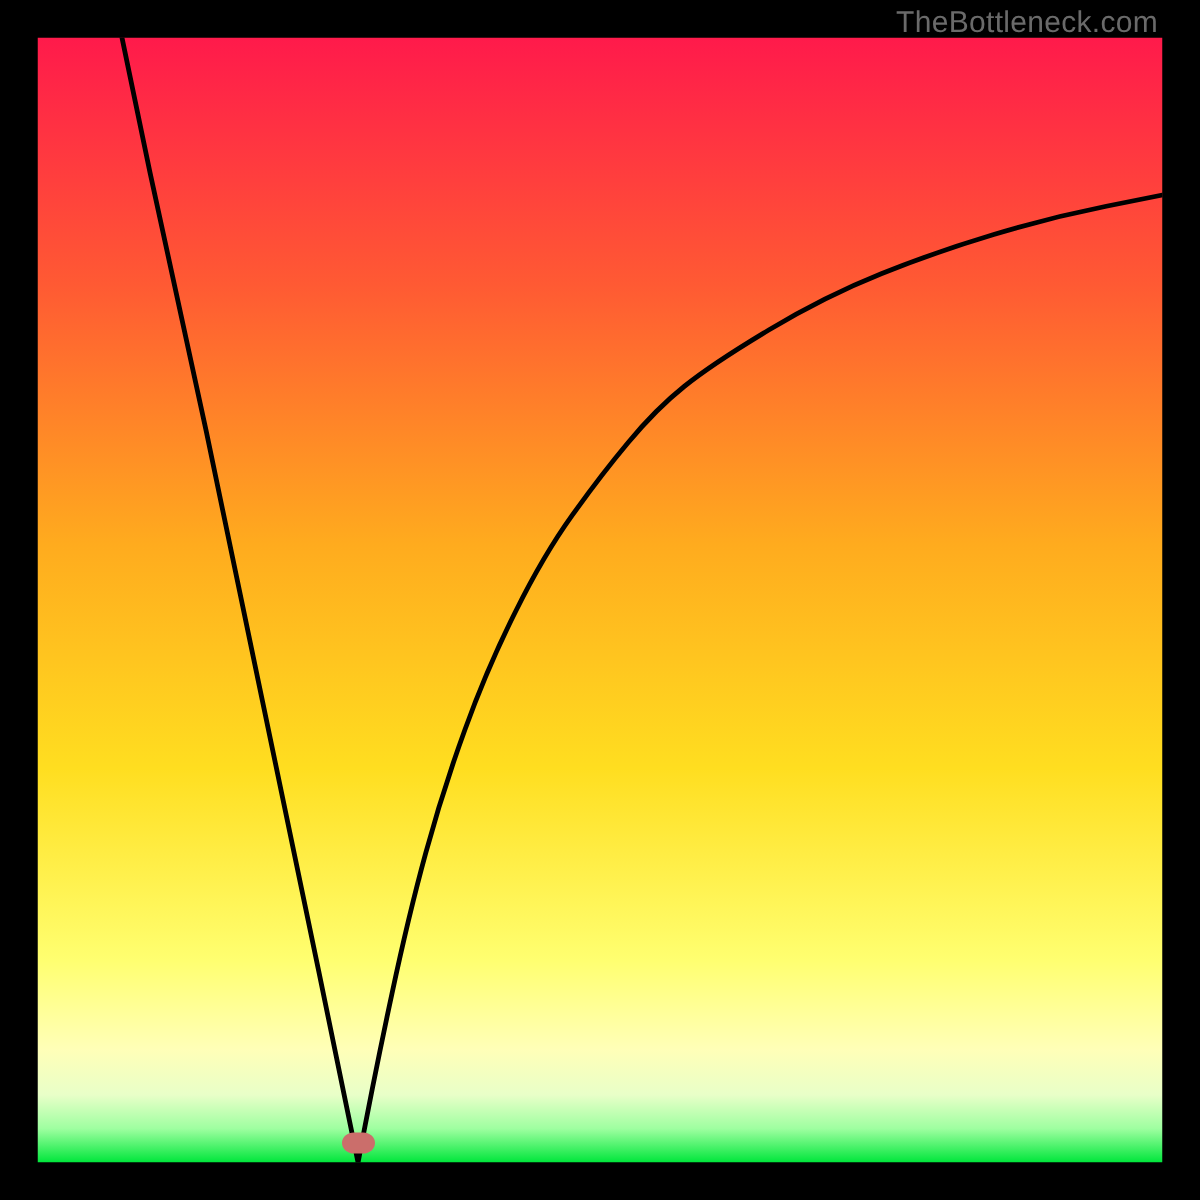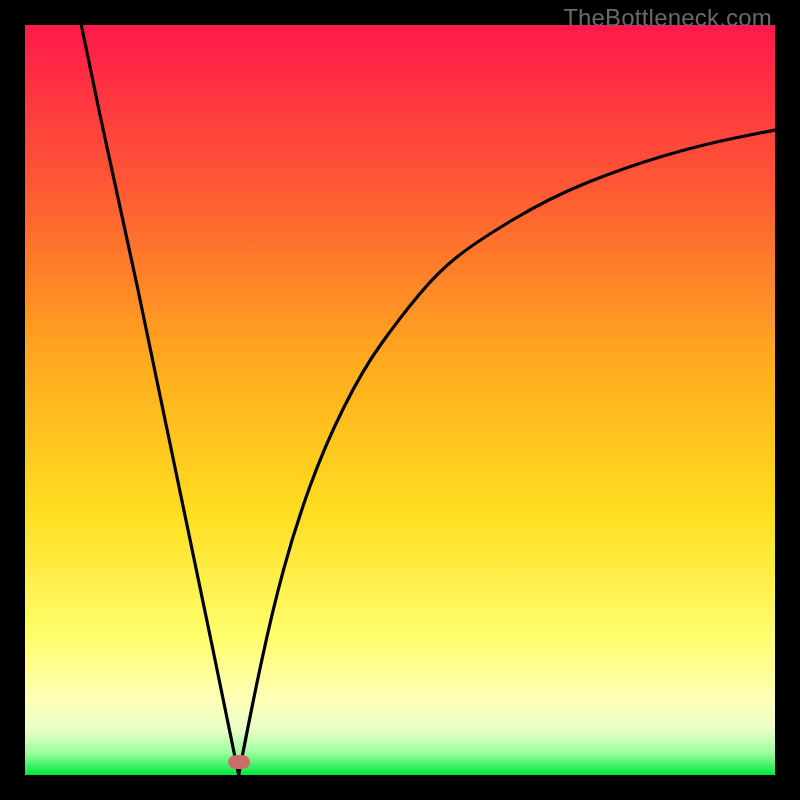--- a/index.html
+++ b/index.html
@@ -21,21 +21,21 @@
   }
   .gradient {
     position: absolute;
     left: 0; top: 0; right: 0; bottom: 0;
   }
   .watermark {
     position: absolute;
     top: 4px;
     right: 28px;
     color: #6a6a6a;
-    font-size: 24px;
+    font-size: 20px;
     font-weight: 500;
     letter-spacing: 0.2px;
     user-select: none;
   }
   svg.curve {
     position: absolute;
     left: 0; top: 0;
   }
   .dot {
     position: absolute;

